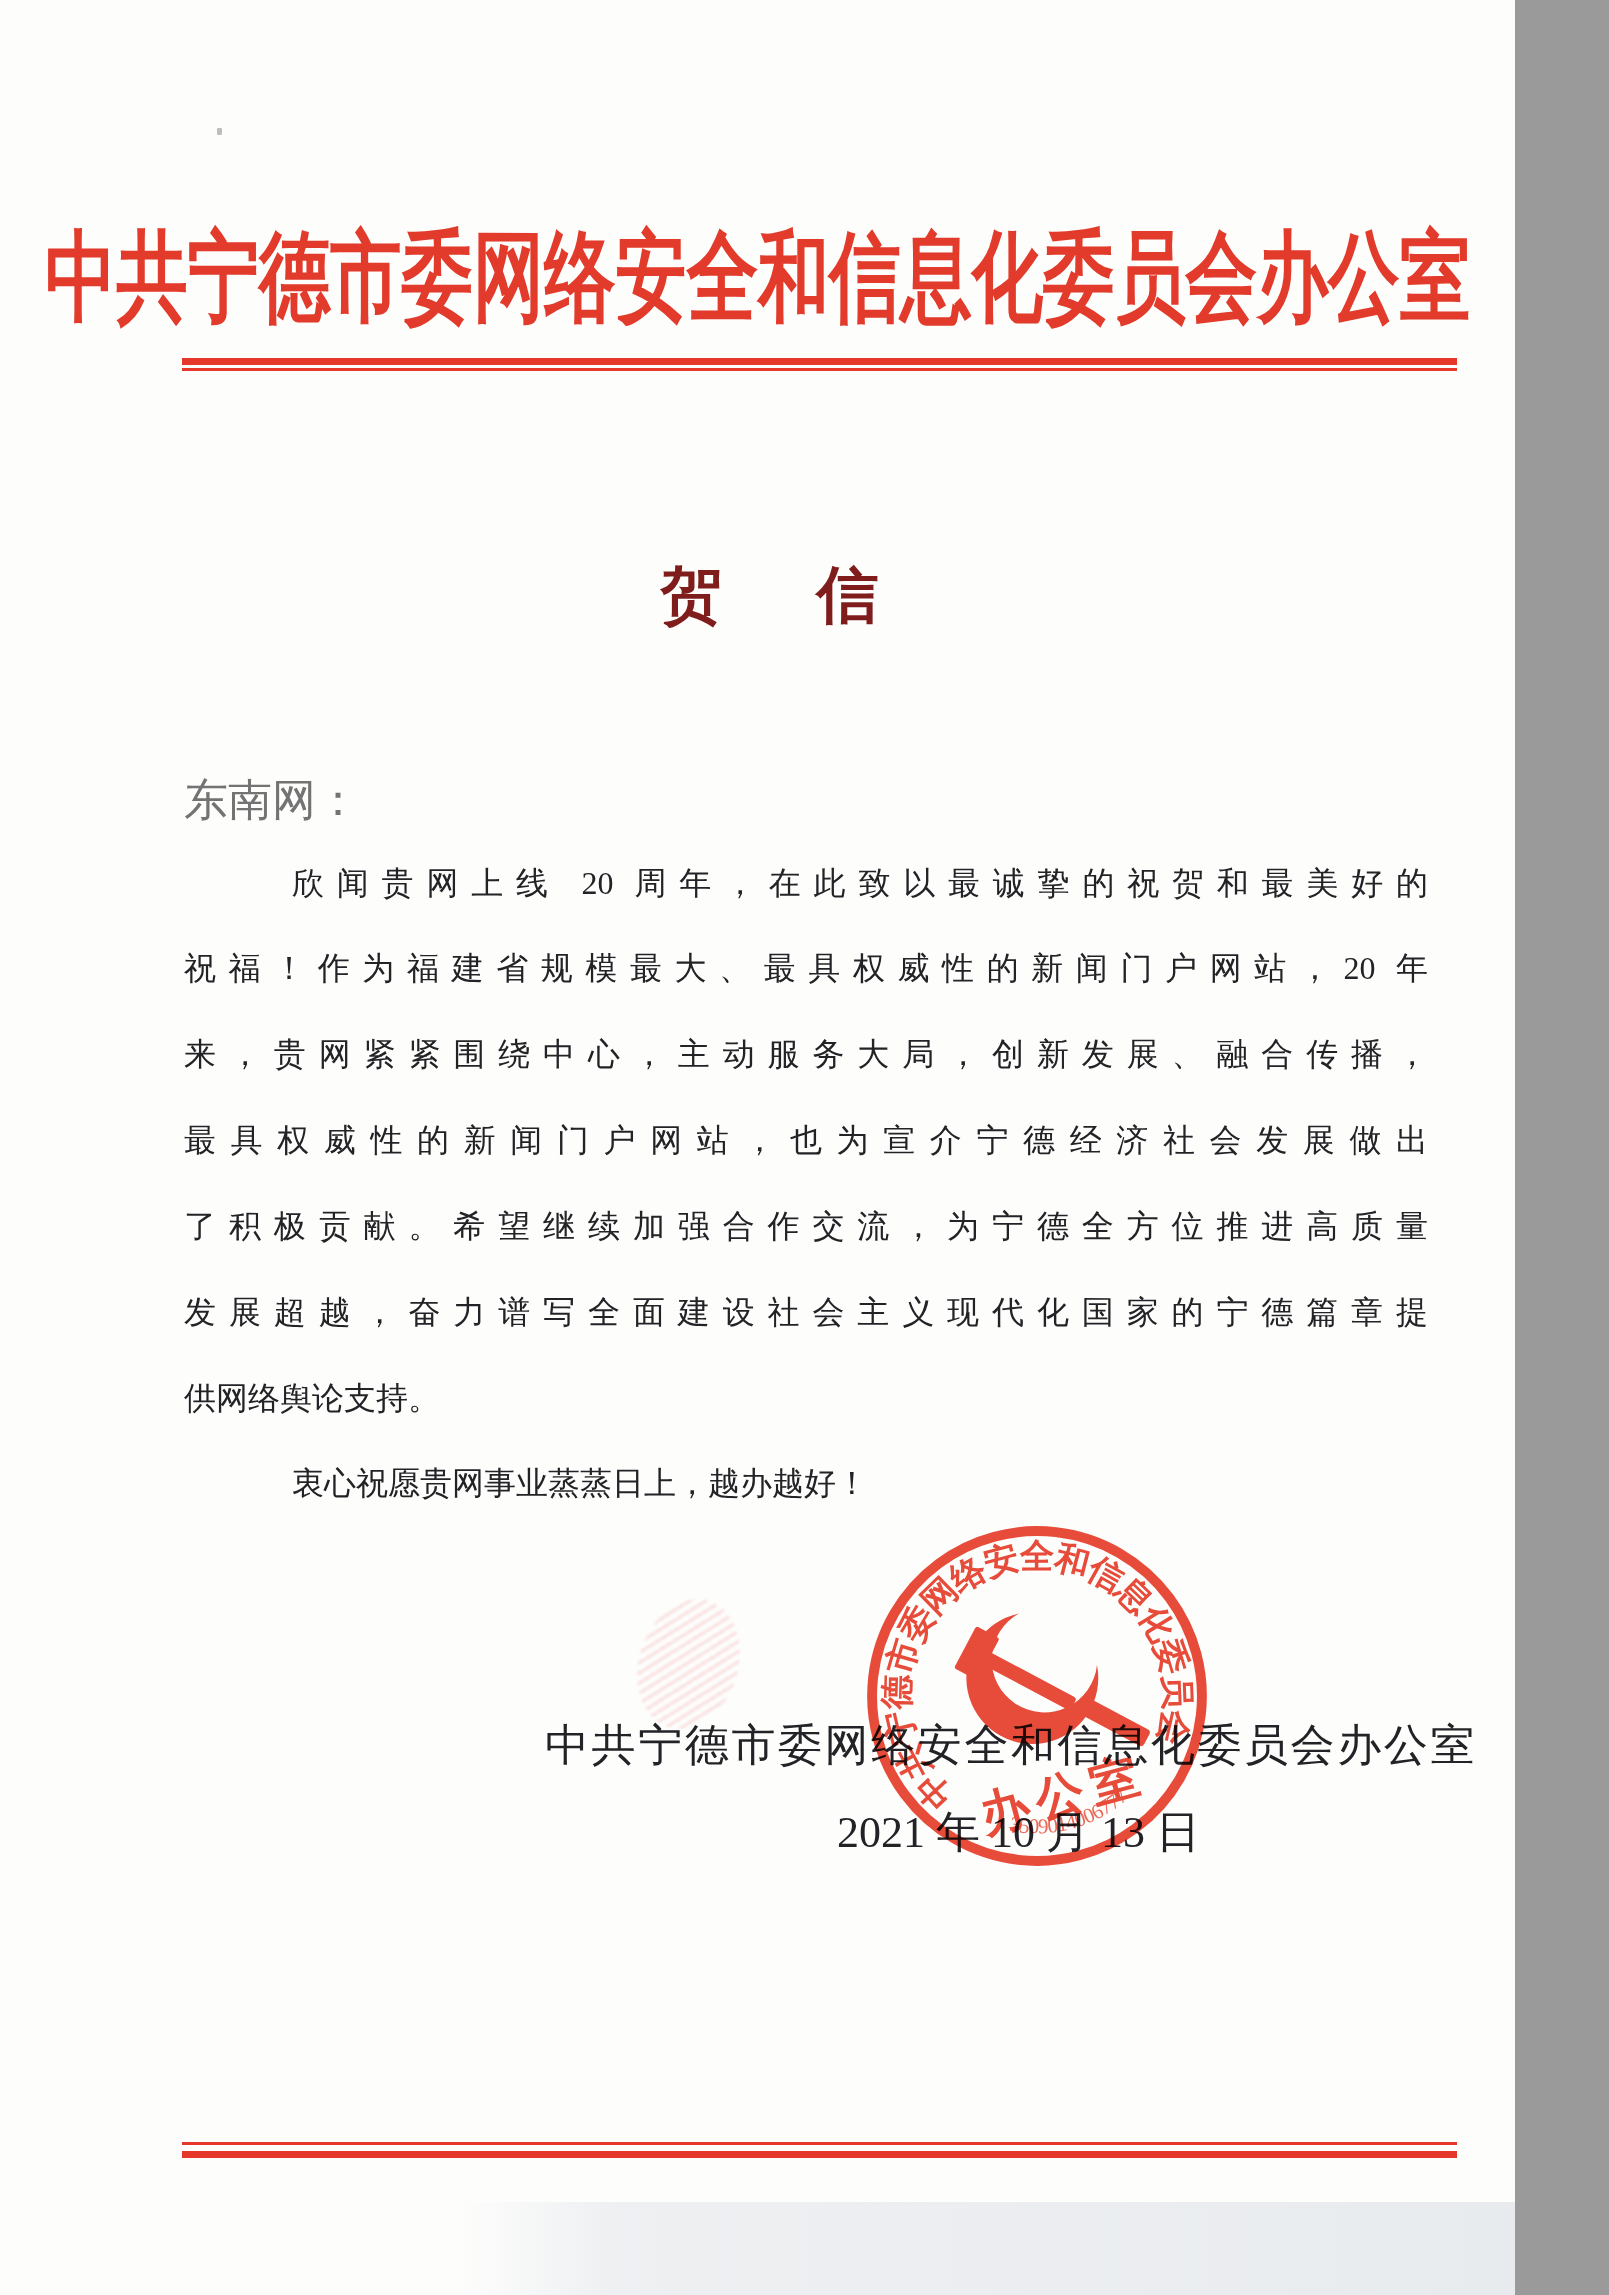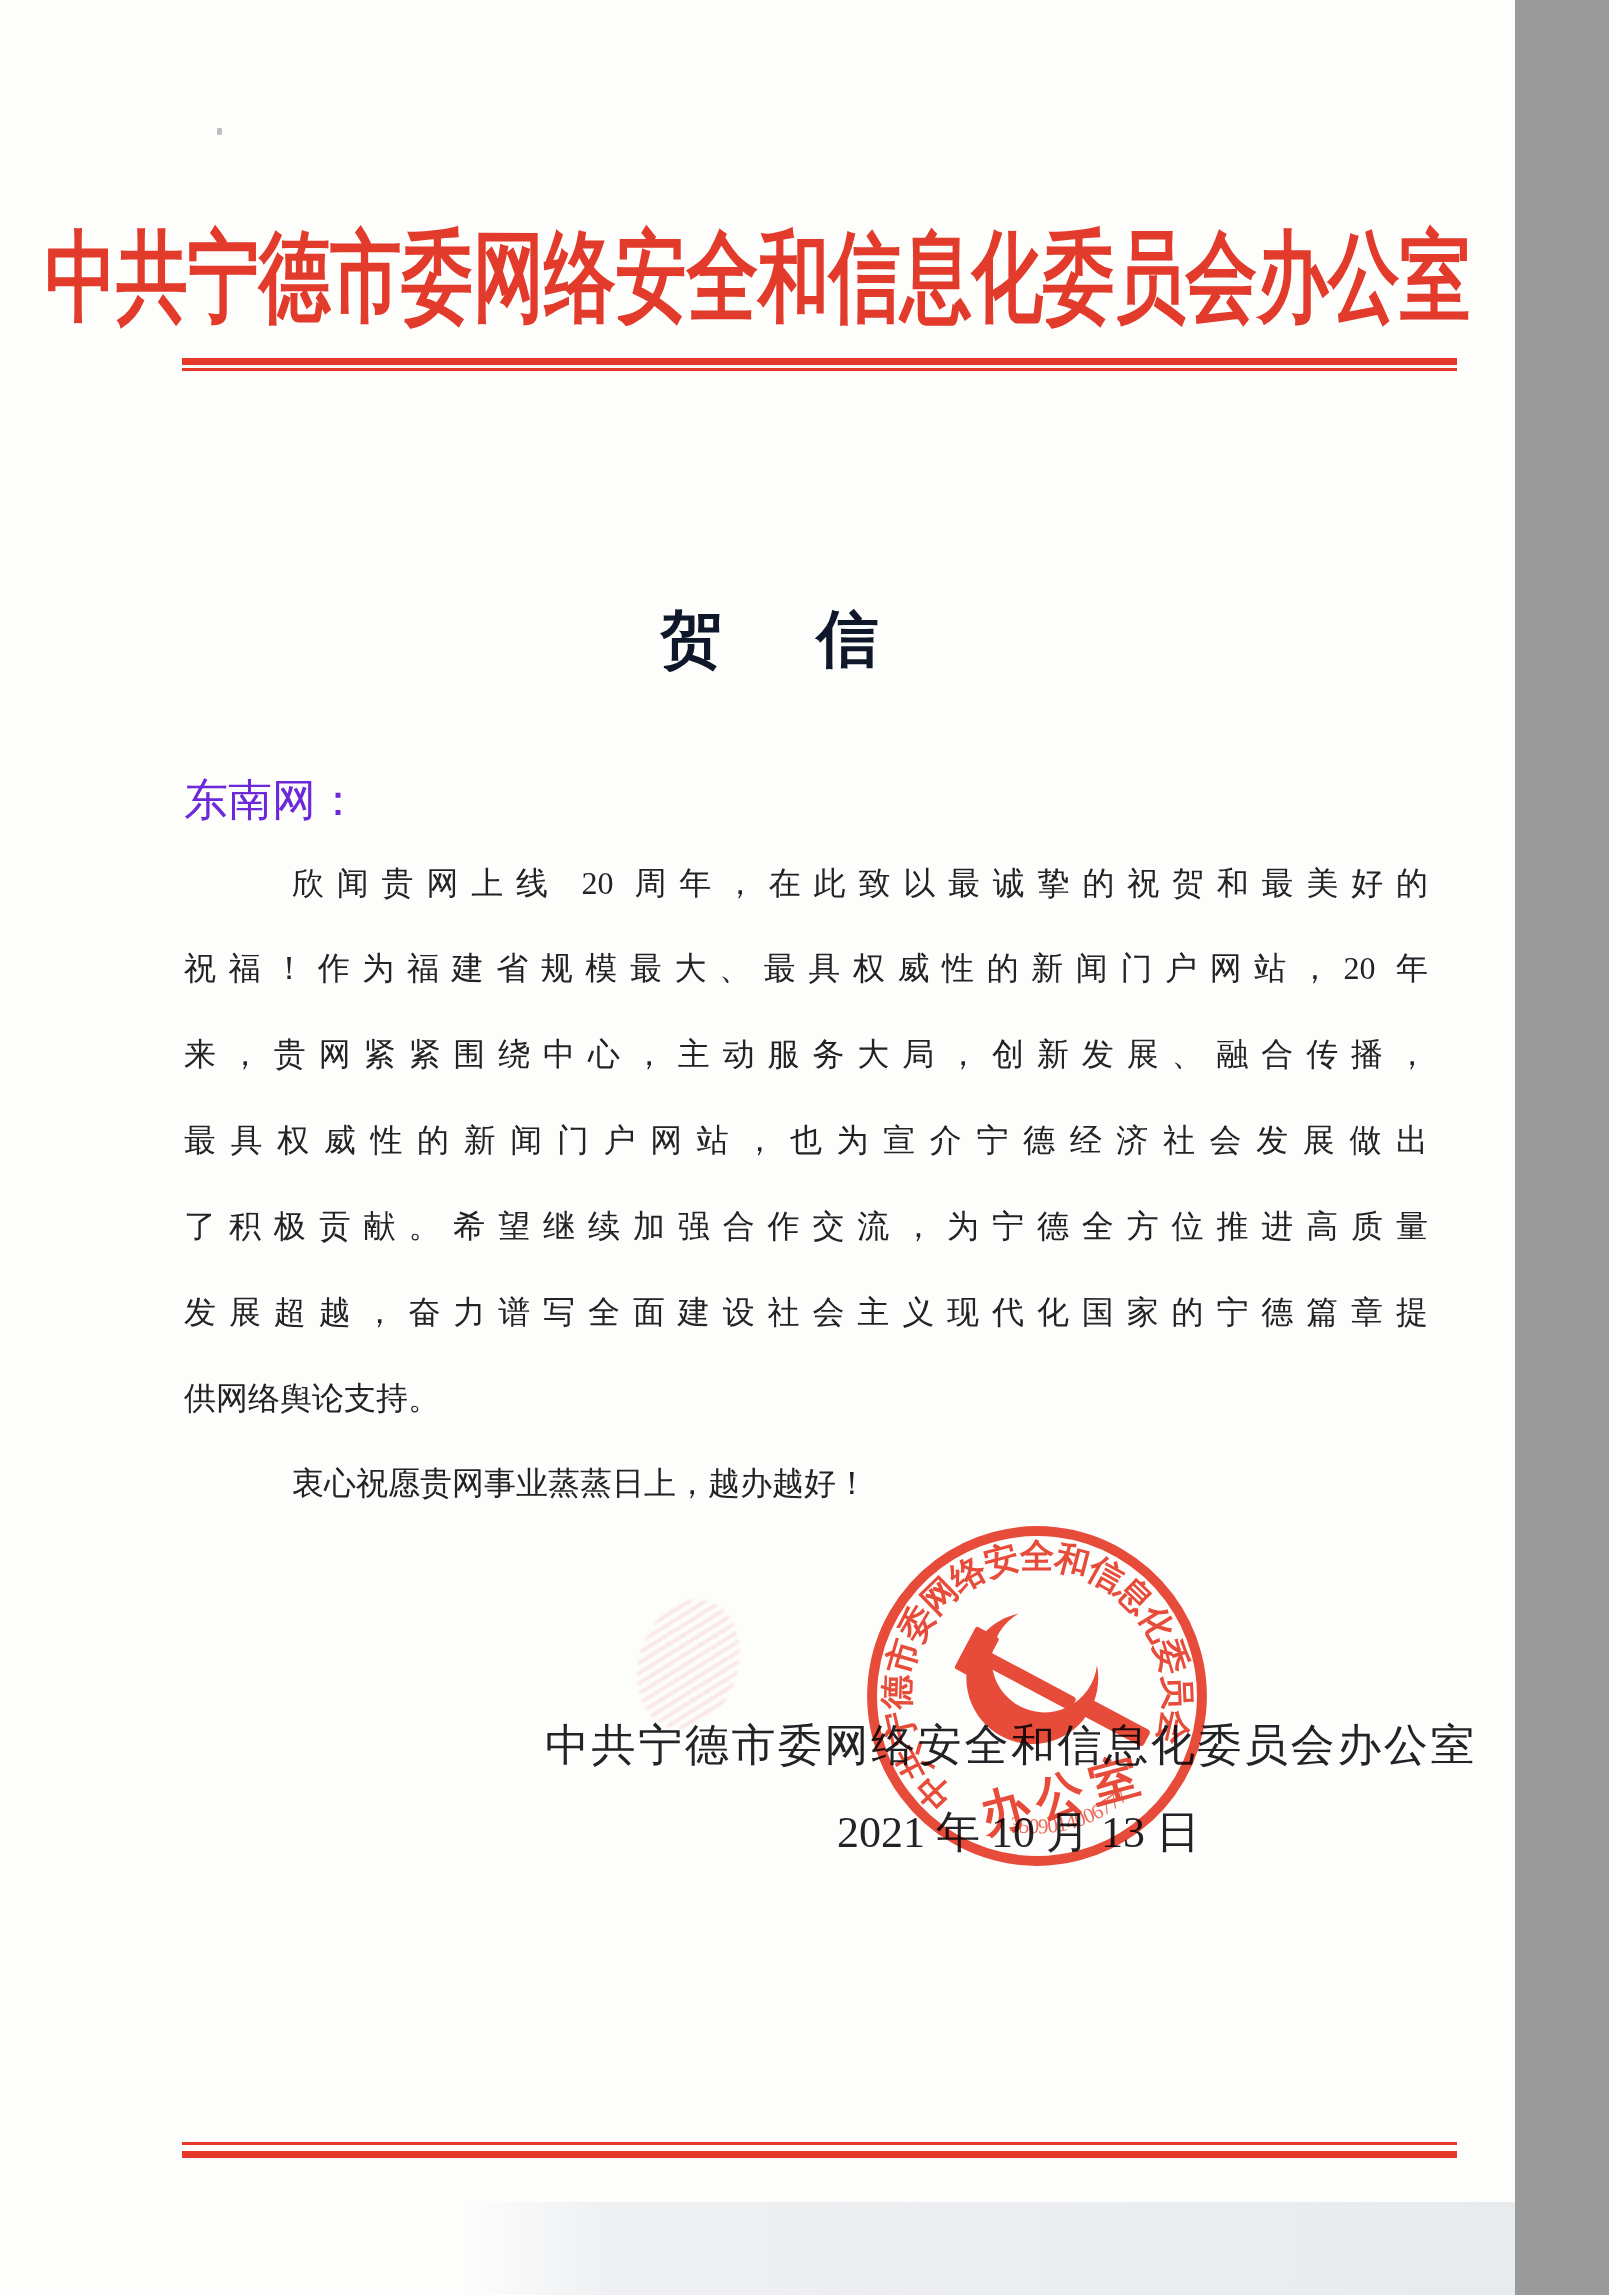--- a/index.html
+++ b/index.html
@@ -20,39 +20,39 @@
     color:#e23a2b;
     letter-spacing:0px;
   }
   .rule{position:absolute;left:182px;width:1275px;background:#e6382a;}
   .rule-thick-top{top:358px;height:6.6px;}
   .rule-thin-top{top:368px;height:3.3px;}
   .rule-thin-bottom{top:2142px;height:3.3px;}
   .rule-thick-bottom{top:2151px;height:7.3px;}
   
   .doc-title{
-    position:absolute;top:597px;left:0;right:0;
+    position:absolute;top:553px;left:0;right:0;
     display:flex;justify-content:center;
-    font-size:62px;font-weight:bold;color:#0f172a;
+    font-size:62px;font-weight:bold;color:#7f1d1d;
   }
   .doc-title span{letter-spacing:94px;margin-right:-94px;padding-left:24px;}
   
   .bodyline{
     position:absolute;left:184px;width:1244px;height:50px;
     font-size:32px;line-height:49px;color:#232327;
     white-space:nowrap;
   }
   .bodyline.justify{
     white-space:normal;
     text-align:justify;
     text-align-last:justify;
     text-justify:inter-character;
   }
   .bodyline.indent{padding-left:108px;width:1136px;}
-  .salutation{position:absolute;left:184px;top:771px;font-size:44px;color:#6d28d9;}
+  .salutation{position:absolute;left:184px;top:771px;font-size:44px;color:#737373;}
   
   .signature{
     position:absolute;left:545px;top:1716px;
     font-size:44px;letter-spacing:2.6px;color:#232327;white-space:nowrap;z-index:2;
   }
   .dateline{
     position:absolute;left:837px;top:1803px;
     font-size:44px;color:#232327;white-space:nowrap;z-index:2;
   }
   

